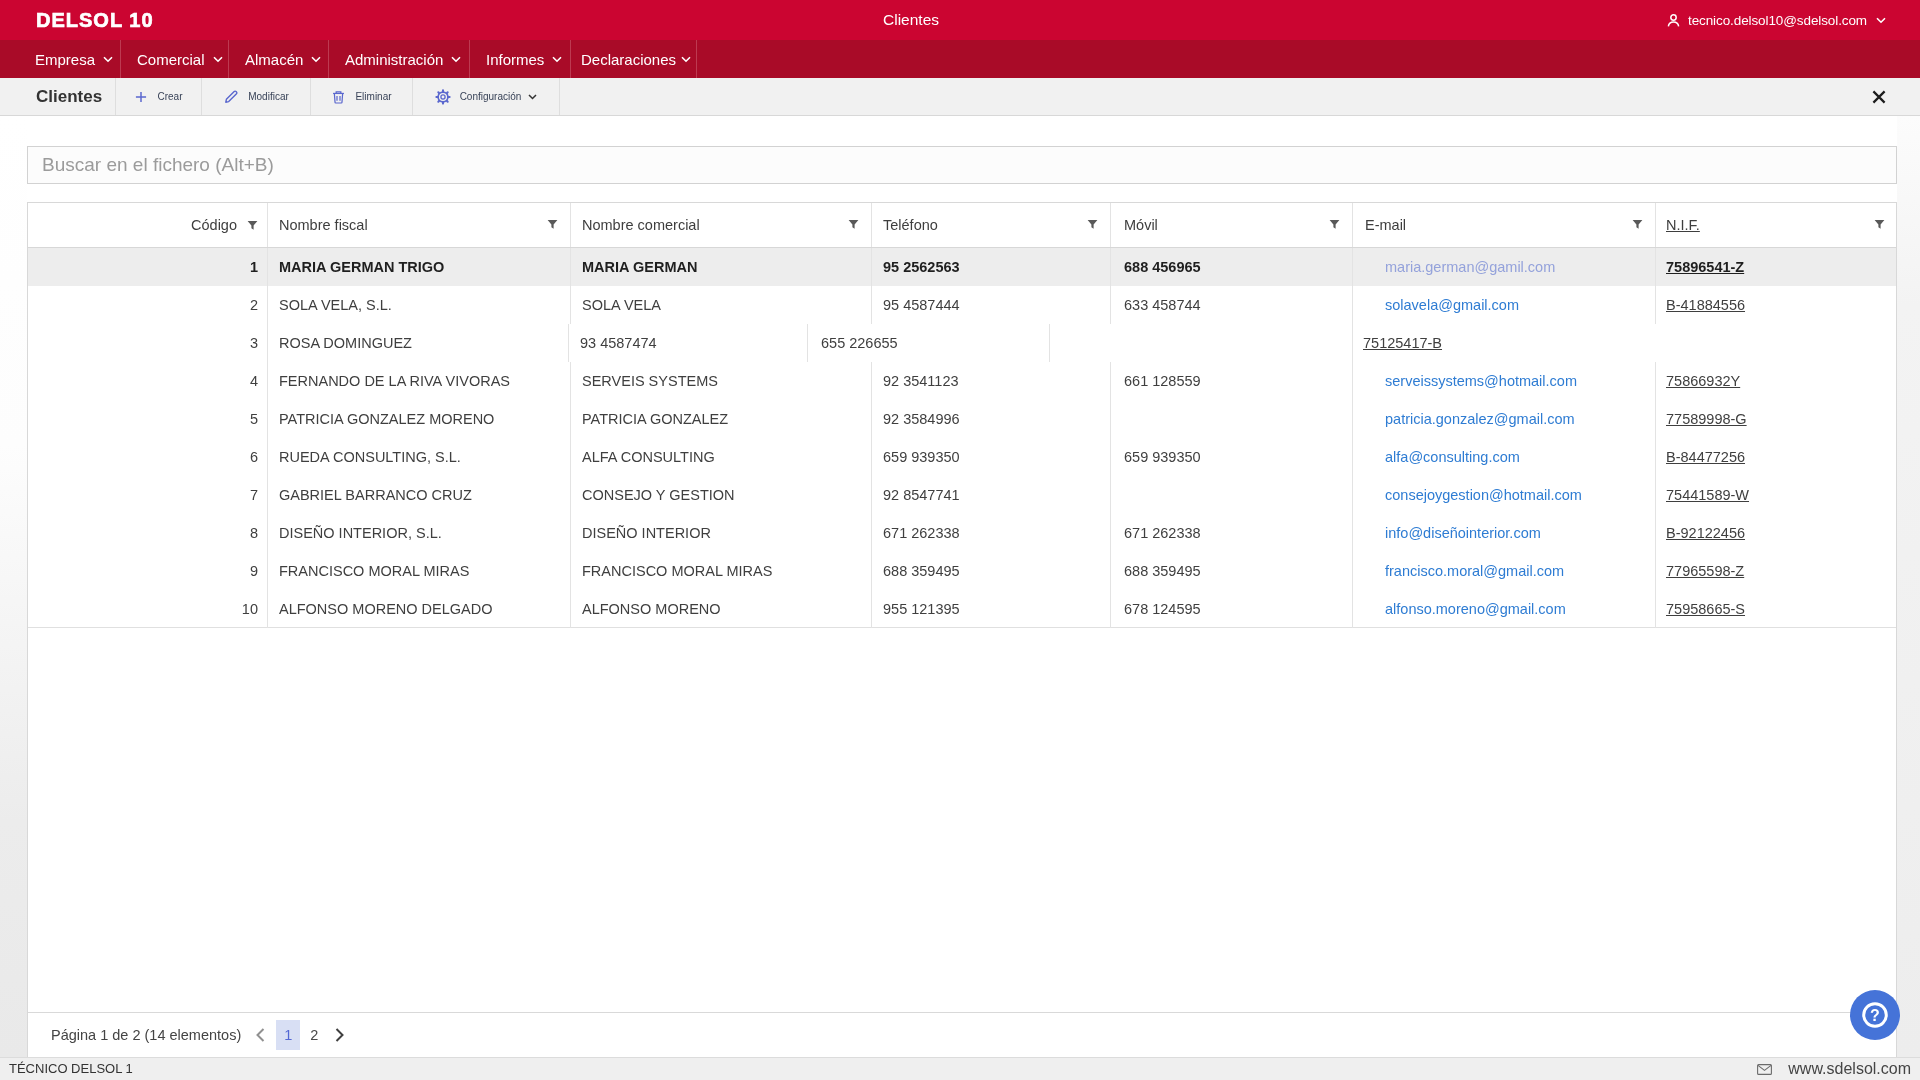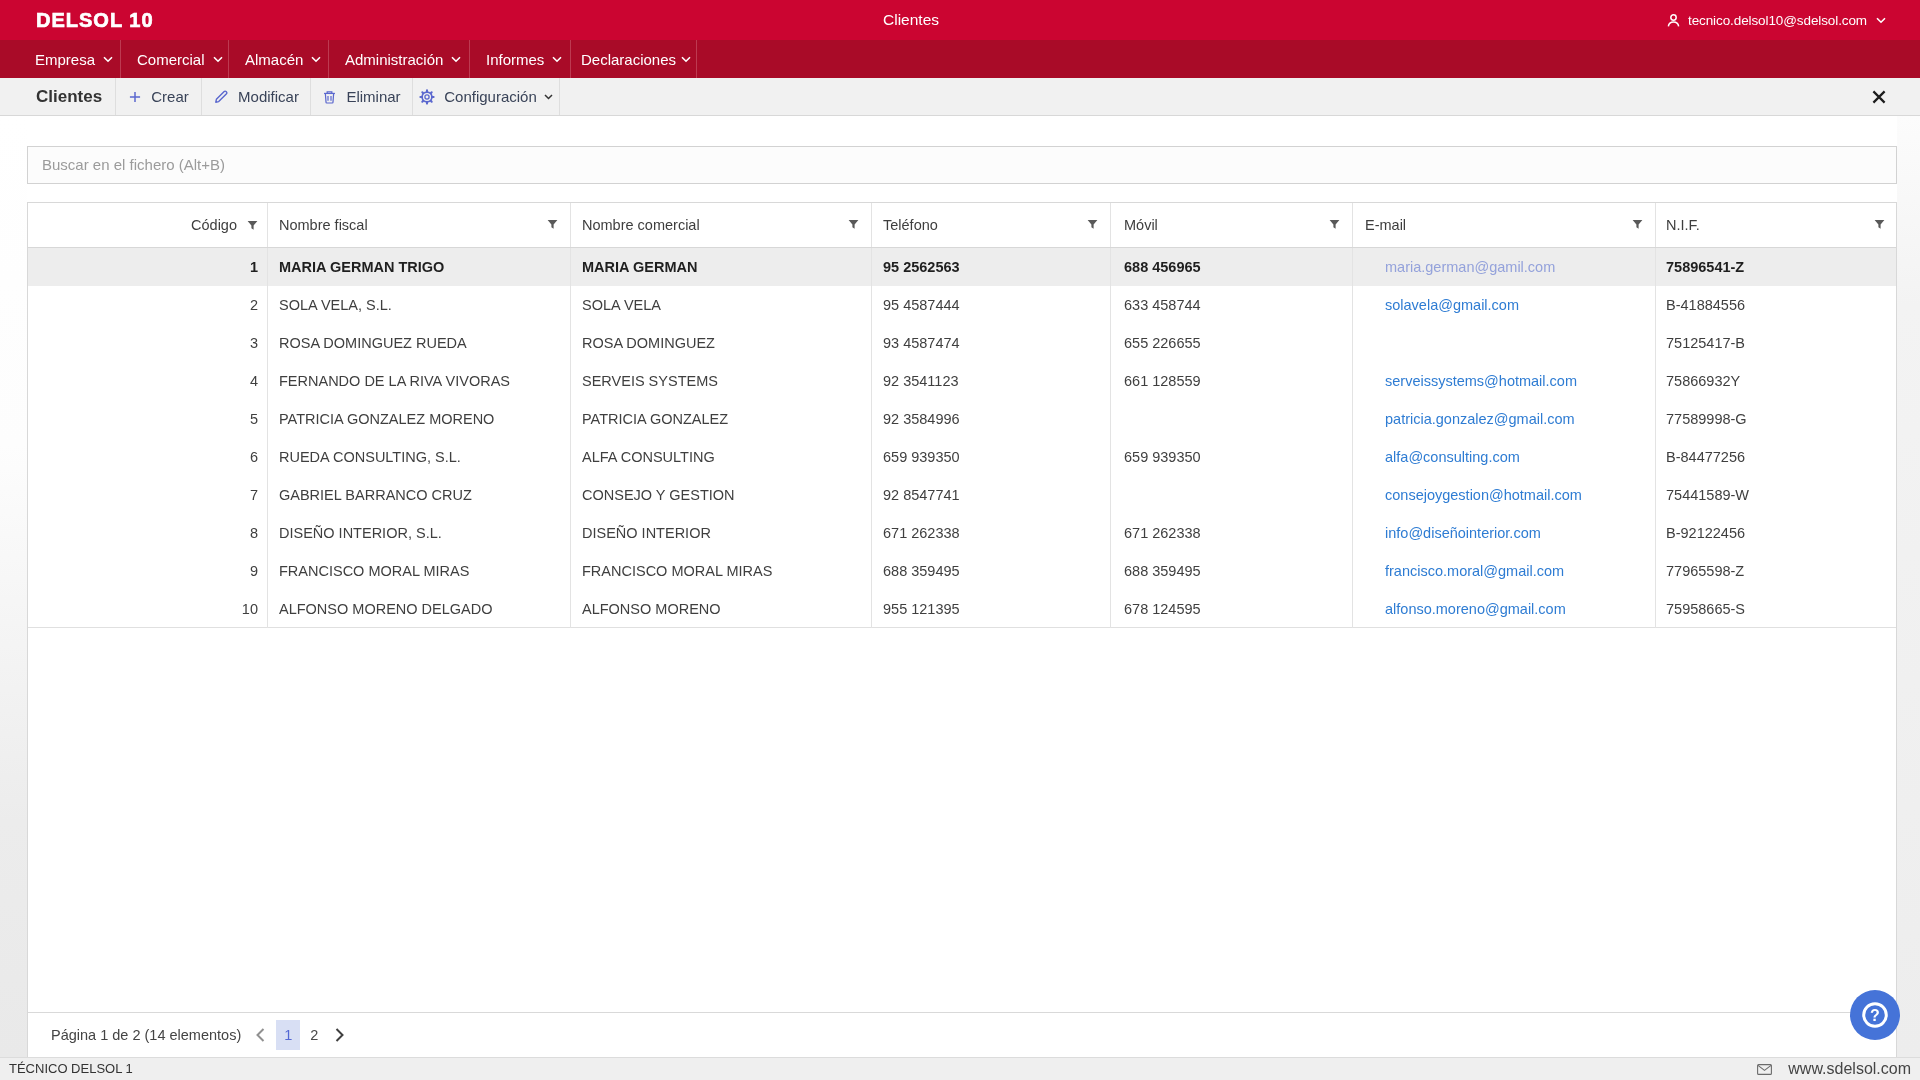--- a/index.html
+++ b/index.html
@@ -20,53 +20,53 @@
 .menubar { position:absolute; left:0; top:40px; width:1920px; height:38px; background:#a90b28;
   display:flex; }
 .mi { height:38px; display:flex; align-items:center; justify-content:flex-start; gap:8px; padding-left:16px;
   color:#fff; font-size:15px; border-right:1px solid #bd3a51; }
 
 
 .toolbar { position:absolute; left:0; top:78px; width:1920px; height:38px; background:#f1f1f1;
   border-bottom:1px solid #d8d8d8; display:flex; }
 .tbcell { height:37px; display:flex; align-items:center; border-right:1px solid #dedede; }
 .tbtitle { width:116px; padding-left:36px; font-size:17px; font-weight:bold; color:#333; }
-.tbbtn { justify-content:center; gap:9px; font-size:15px; color:#394358; }
+.tbbtn { justify-content:center; gap:9px; font-size:10px; color:#394358; }
 .tbx { position:absolute; right:33px; top:11px; width:16px; height:16px; }
 
 
 .bgleft { position:absolute; left:0; top:116px; width:27px; height:941px;
   background:linear-gradient(to bottom, #ffffff 0%, #fdfdfd 35%, #ececec 75%, #e9e9e9 100%); }
 .bgright { position:absolute; left:1897px; top:116px; width:23px; height:941px;
   background:linear-gradient(to bottom, #fcfcfc 0%, #f3f3f3 20%, #ededed 100%); }
 
 
 .search { position:absolute; left:27px; top:146px; width:1870px; height:38px;
   border:1px solid #d2d2d2; background:#fcfcfc; line-height:36px; padding-left:14px;
-  font-size:15px; color:#9b9b9b; }
+  font-size:19px; color:#9b9b9b; }
 
 
 .panel { position:absolute; left:27px; top:202px; width:1870px; height:855px; background:#fff;
   border:1px solid #d8d8d8; border-bottom:none; }
 .hrow { display:flex; height:45px; border-bottom:1px solid #d7d7d7; background:#fff; }
 .hc { height:44px; line-height:44px; font-size:14.5px; color:#3e3e3e; padding-left:11px;
   border-right:1px solid #e3e3e3; position:relative; }
 .hc .fun { position:absolute; right:12px; top:16px; line-height:0; }
 .row { display:flex; height:38px; font-size:14.5px; color:#3f3f3f; background:#fff; }
 .row.last { border-bottom:1px solid #e0e0e0; }
 .row.sel { background:#ededed; font-weight:bold; color:#1f1f1f; }
 .c { height:38px; line-height:38px; padding-left:11px; border-right:1px solid #e3e3e3;
   overflow:hidden; white-space:nowrap; }
 .c0 { width:240px; text-align:right; padding-right:9px; padding-left:0; }
 .c1 { width:303px; }
 .c2 { width:301px; }
 .c3 { width:239px; }
 .c4 { width:242px; padding-left:13px; }
 .c5 { width:303px; padding-left:12px; }
-.c6 { width:240px; border-right:none; padding-left:10px; }
+.c6 { width:240px; border-right:none; padding-left:10px;text-decoration:underline; }
 a.em { color:#2e7cd3; text-decoration:none; font-weight:normal;margin-left:20px; }
 .sel a.em { color:#94a2db; }
 
 
 .pager { position:absolute; left:0; bottom:0; width:100%; height:45px; border-top:1px solid #d9d9d9;
   display:flex; align-items:center; font-size:14.5px; color:#444; }
 .pgnum { display:inline-block; width:24px; height:30px; line-height:30px; text-align:center; }
 .pg1 { background:#d8dff4; color:#5468d4; }
 .pg2 { color:#4a4a4a; }
 
@@ -196,21 +196,20 @@
       <div class="c c0">2</div>
       <div class="c c1">SOLA VELA, S.L.</div>
       <div class="c c2">SOLA VELA</div>
       <div class="c c3">95 4587444</div>
       <div class="c c4">633 458744</div>
       <div class="c c5"><a class="em">solavela@gmail.com</a></div>
       <div class="c c6">B-41884556</div>
     </div>
   <div class="row">
       <div class="c c0">3</div>
-      <div class="c c1">ROSA DOMINGUEZ RUEDA</div>
       <div class="c c2">ROSA DOMINGUEZ</div>
       <div class="c c3">93 4587474</div>
       <div class="c c4">655 226655</div>
       <div class="c c5"></div>
       <div class="c c6">75125417-B</div>
     </div>
   <div class="row">
       <div class="c c0">4</div>
       <div class="c c1">FERNANDO DE LA RIVA VIVORAS</div>
       <div class="c c2">SERVEIS SYSTEMS</div>

